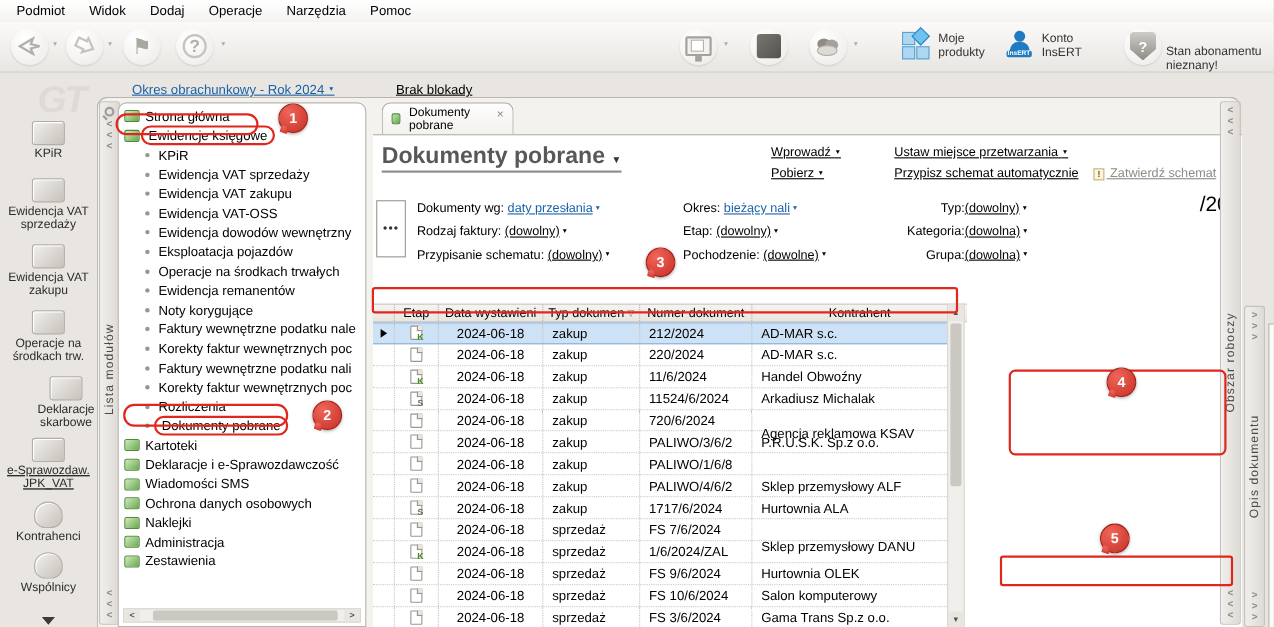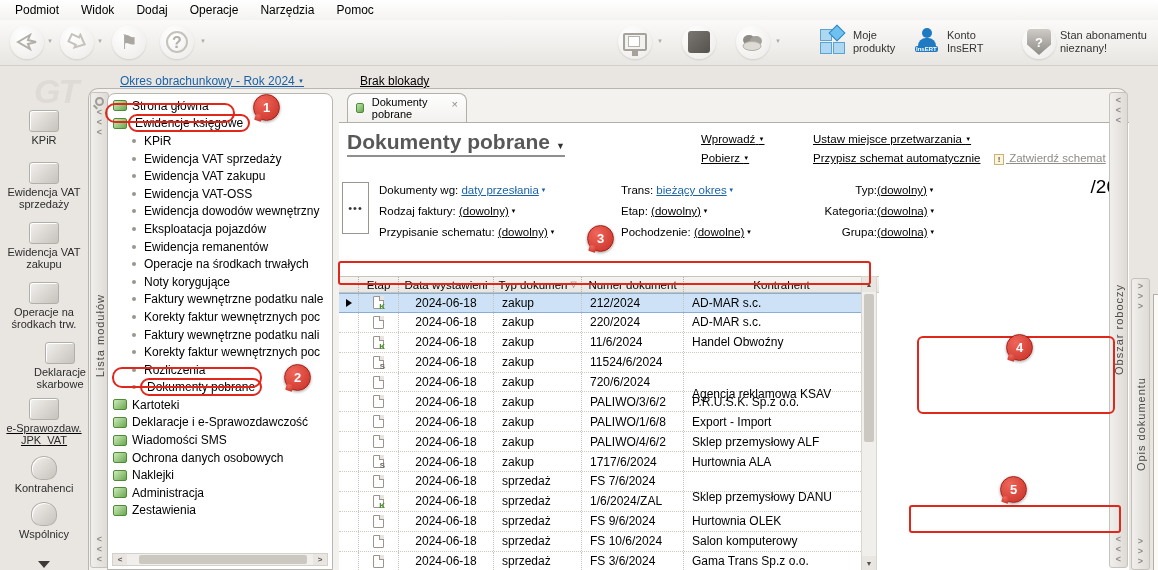--- a/index.html
+++ b/index.html
@@ -200,21 +200,21 @@
     <div class="tb-label" style="left:947px;top:9px">
       <div>Konto</div>
         <div>InsERT</div>
     </div>
 
     <div class="tool-circle" style="left:1022px">
       <div class="shield">
           <span>?</span>
         </div>
     </div>
-    <div class="tb-label" style="left:1060px;top:9px">
+    <div class="tb-label" style="left:1060px;top:21px">
       <div>Stan abonamentu</div>
         <div>nieznany!</div>
     </div>
   </div>
 
   <span class="plink blue" style="left:120px;top:74px">
     <span>Okres obrachunkowy - Rok 2024</span> <span class="dd6">▼</span>
   </span>
   <span class="plink" style="left:360px;top:74px">Brak blokady</span>
 
@@ -301,25 +301,25 @@
           <div class="tree-row l1">
             <span class="bullet"></span>
             <span class="">Ewidencja dowodów wewnętrzny</span>
           </div>
           <div class="tree-row l1">
             <span class="bullet"></span>
             <span class="">Eksploatacja pojazdów</span>
           </div>
           <div class="tree-row l1">
             <span class="bullet"></span>
+            <span class="">Operacje na środkach trwałych</span>
+          </div>
+          <div class="tree-row l1">
+            <span class="bullet"></span>
             <span class="">Ewidencja remanentów</span>
-          </div>
-          <div class="tree-row l1">
-            <span class="bullet"></span>
-            <span class="">Operacje na środkach trwałych</span>
           </div>
           <div class="tree-row l1">
             <span class="bullet"></span>
             <span class="">Noty korygujące</span>
           </div>
           <div class="tree-row l1">
             <span class="bullet"></span>
             <span class="">Faktury wewnętrzne podatku nale</span>
           </div>
           <div class="tree-row l1">
@@ -401,21 +401,21 @@
         <span class="act-link" style="left:474px;top:29px">Przypisz schemat automatycznie</span>
         <span class="act-link gray" style="left:655px;top:29px">
           <span class="warn-ico">!</span>
           <span>Zatwierdź schemat</span></span>
 
         <div id="dots-btn">•••</div>
         <div id="filters">
             <div class="f-row" style="left: 40px; top: 61px;"><span>Dokumenty wg: </span><span class="f-val blue">daty przesłania</span><span class="f-dd blue"> ▼</span></div>
             <div class="f-row" style="left: 40px; top: 82px;"><span>Rodzaj faktury: </span><span class="f-val">(dowolny)</span><span class="f-dd"> ▼</span></div>
             <div class="f-row" style="left: 40px; top: 103px;"><span>Przypisanie schematu: </span><span class="f-val">(dowolny)</span><span class="f-dd"> ▼</span></div>
-            <div class="f-row" style="left: 282px; top: 61px;"><span>Trans: </span><span class="f-val blue">bieżący okres</span><span class="f-dd blue"> ▼</span></div>
+            <div class="f-row" style="left: 282px; top: 61px;"><span>Okres: </span><span class="f-val blue">bieżący nali</span><span class="f-dd blue"> ▼</span></div>
             <div class="f-row" style="left: 282px; top: 82px;"><span>Etap: </span><span class="f-val">(dowolny)</span><span class="f-dd"> ▼</span></div>
             <div class="f-row" style="left: 282px; top: 103px;"><span>Pochodzenie: </span><span class="f-val">(dowolne)</span><span class="f-dd"> ▼</span></div>
             <div class="f-row" style="left: 478px; top: 61px;"><span style="display: inline-block; width: 60px; text-align: right;">Typ: </span><span class="f-val">(dowolny)</span><span class="f-dd"> ▼</span></div>
             <div class="f-row" style="left: 478px; top: 82px;"><span style="display: inline-block; width: 60px; text-align: right;">Kategoria: </span><span class="f-val">(dowolna)</span><span class="f-dd"> ▼</span></div>
             <div class="f-row" style="left: 478px; top: 103px;"><span style="display: inline-block; width: 60px; text-align: right;">Grupa: </span><span class="f-val">(dowolna)</span><span class="f-dd"> ▼</span></div>
           </div>
         <div id="counter">/20</div>
 
         <div id="tablezone">
           <div id="thead">
@@ -469,20 +469,21 @@
               <div class="trow">
                 <div class="tc c-sel"></div>
                 <div class="tc c-etap center">
                   <span class="doc-ico">
                     <span class="doc-letter S">S</span>
                   </span>
                 </div>
                 <div class="tc c-date center">2024-06-18</div>
                 <div class="tc c-type pad">zakup</div>
                 <div class="tc c-num pad">11524/6/2024</div>
+                <div class="tc c-contr pad" style="border-right: none;">Arkadiusz Michalak</div>
               </div>
               <div class="trow">
                 <div class="tc c-sel"></div>
                 <div class="tc c-etap center">
                   <span class="doc-ico"></span>
                 </div>
                 <div class="tc c-date center">2024-06-18</div>
                 <div class="tc c-type pad">zakup</div>
                 <div class="tc c-num pad">720/6/2024</div>
                 <div class="tc c-contr pad" style="border-right: none; margin-top: 24px;">Agencja reklamowa KSAV</div>
@@ -498,21 +499,20 @@
                 <div class="tc c-contr pad" style="border-right: none;">P.R.U.S.K. Sp.z o.o.</div>
               </div>
               <div class="trow">
                 <div class="tc c-sel"></div>
                 <div class="tc c-etap center">
                   <span class="doc-ico"></span>
                 </div>
                 <div class="tc c-date center">2024-06-18</div>
                 <div class="tc c-type pad">zakup</div>
                 <div class="tc c-num pad">PALIWO/1/6/8</div>
-                <div class="tc c-contr pad" style="border-right: none;">Export - Import</div>
               </div>
               <div class="trow">
                 <div class="tc c-sel"></div>
                 <div class="tc c-etap center">
                   <span class="doc-ico"></span>
                 </div>
                 <div class="tc c-date center">2024-06-18</div>
                 <div class="tc c-type pad">zakup</div>
                 <div class="tc c-num pad">PALIWO/4/6/2</div>
                 <div class="tc c-contr pad" style="border-right: none;">Sklep przemysłowy ALF</div>

